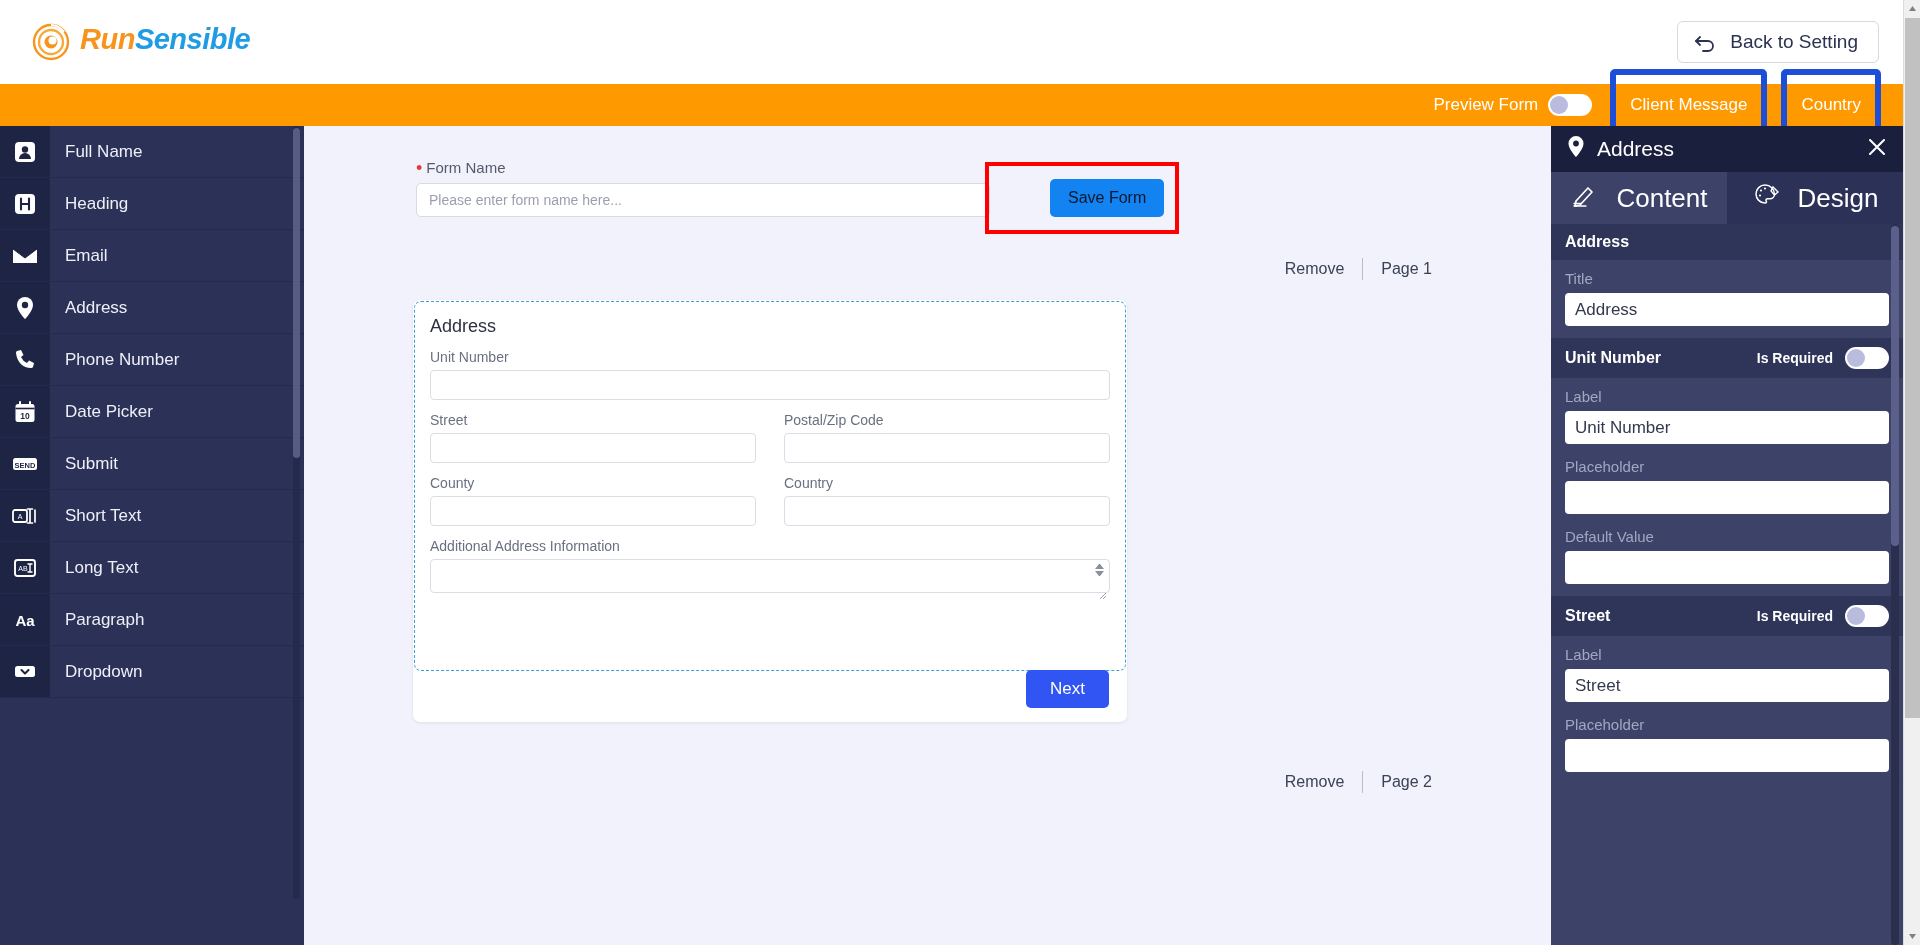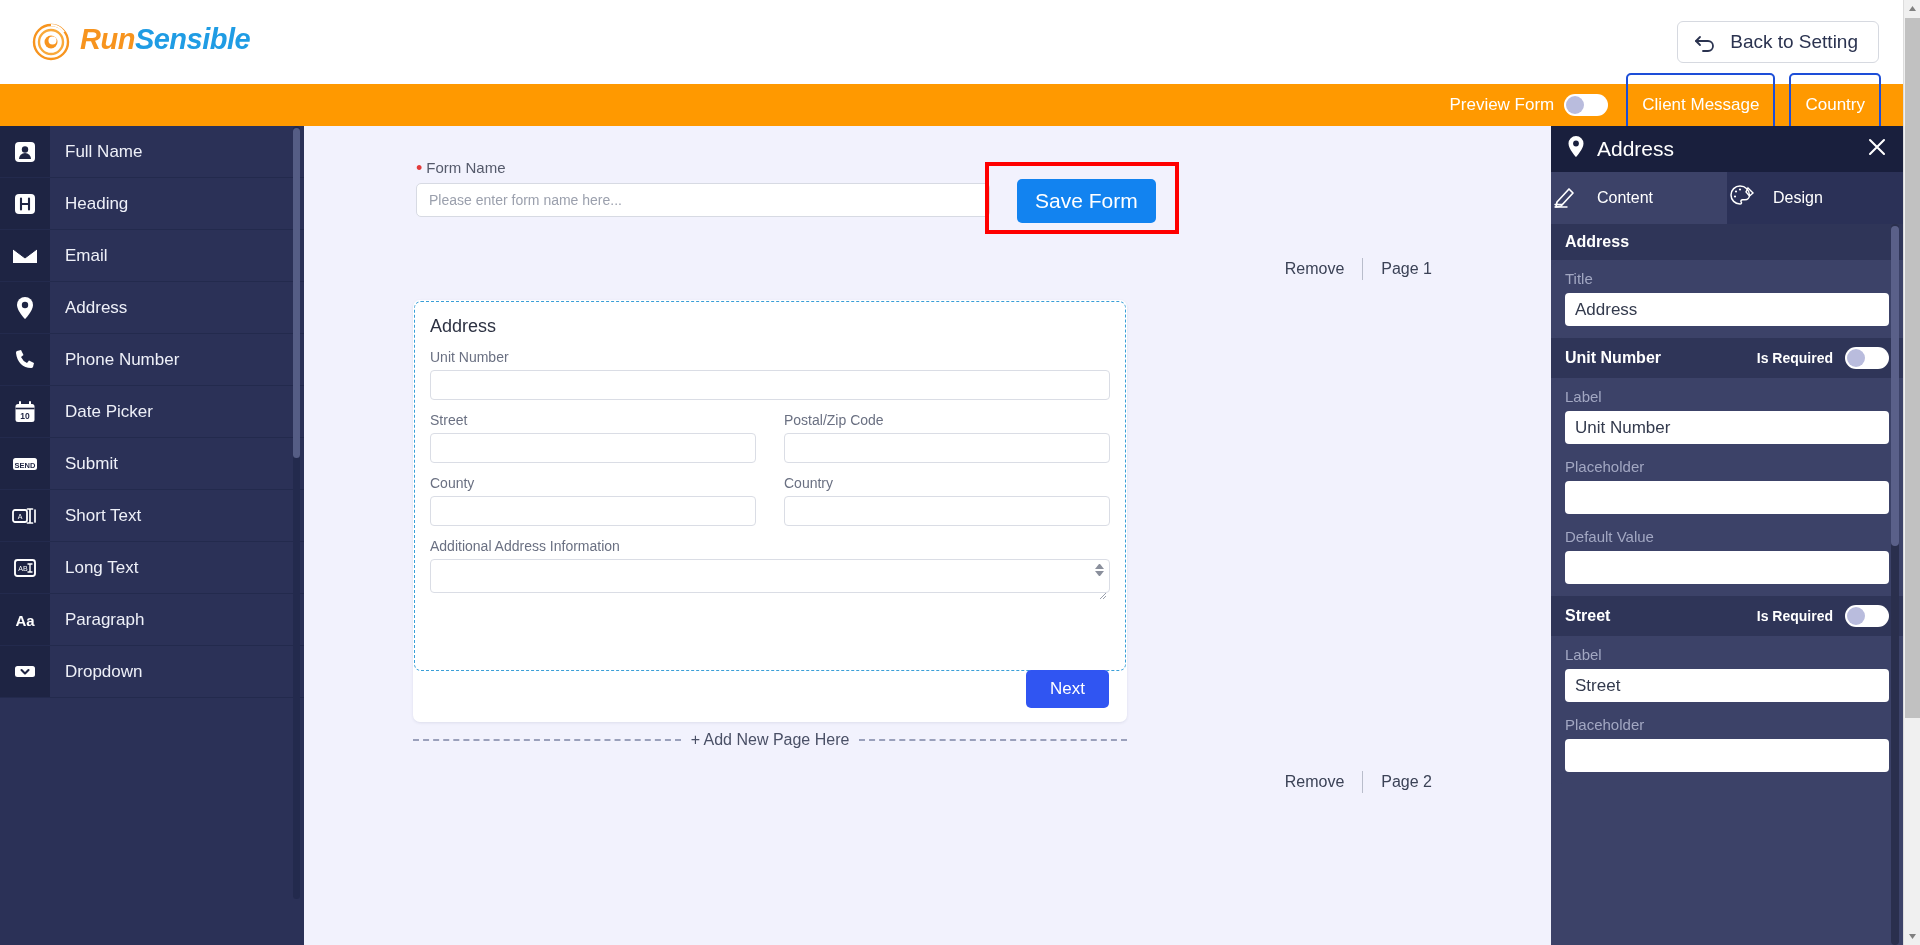--- a/index.html
+++ b/index.html
@@ -44,21 +44,21 @@
   .preview-label { color: #ffffff; font-size: 17px; }
   .toggle-white {
     width: 44px; height: 22px; border-radius: 11px; background: #ffffff;
     position: relative; cursor: pointer; flex: 0 0 44px;
   }
   .toggle-white::after {
     content: ""; position: absolute; left: 2px; top: 2px;
     width: 18px; height: 18px; border-radius: 50%; background: #b9bcdd;
   }
   .ghost-btn {
-    border: 2px solid #1d4ed8; border-radius: 5px; background: transparent;
+    border: 6px solid #1d4ed8; border-radius: 5px; background: transparent;
     color: #ffffff; font-size: 17px; padding: 20px 14px; cursor: pointer;
     white-space: nowrap;
   }
 
   
   .sidebar {
     position: absolute; left: 0; top: 126px; width: 304px; height: 819px;
     background: #2b3157; overflow: hidden;
   }
   .sidebar-header {
@@ -104,23 +104,23 @@
     font-family: "Liberation Sans", sans-serif;
   }
   .form-name-input::placeholder { color: #9ba0ad; }
 
   .redbox {
     position: absolute; left: 681px; top: 36px;
     width: 194px; height: 72px;
     border: 4px solid #ff0000; background: transparent;
   }
   .save-btn {
-    position: absolute; left: 713px; top: 53px;
-    background: #1283f0; color: #ffffff; border: none; border-radius: 5px;
-    font-size: 21px; padding: 10px 18px; cursor: pointer;
+    position: absolute; left: 746px; top: 53px;
+    background: #1283f0; color: #0f172a; border: none; border-radius: 5px;
+    font-size: 16px; padding: 10px 18px; cursor: pointer;
     font-family: "Liberation Sans", sans-serif;
   }
 
   .page-ctrl {
     position: absolute; right: 119px; top: 132px;
     display: flex; align-items: center; gap: 18px;
     font-size: 16px; color: #3b4256;
   }
   .page-ctrl .divider { width: 1px; height: 22px; background: #b9bdcb; }
   .page-ctrl span { cursor: pointer; }
@@ -189,22 +189,22 @@
     position: absolute; left: 1551px; top: 126px; width: 352px; height: 819px;
     background: #3c4268; overflow: hidden;
   }
   .rp-header {
     height: 46px; background: #191f3d; color: #ffffff;
     display: flex; align-items: center; padding: 0 14px 0 14px; gap: 10px;
   }
   .rp-title { font-size: 21px; flex: 1; }
   .rp-tabs { display: flex; height: 52px; }
   .rp-tab {
-    flex: 1; display: flex; align-items: center; justify-content: flex-start; gap: 16px;
-    color: #ffffff; font-size: 16px; cursor: pointer;
+    flex: 1; display: flex; align-items: center; justify-content: center; gap: 16px;
+    color: #ffffff; font-size: 26px; cursor: pointer;
   }
   .rp-tab.active { background: #3c4268; }
   .rp-tab.inactive { background: #2b3157; }
   .rp-body { height: 721px; position: relative; overflow: hidden; }
   .rp-scroll { padding-bottom: 10px; }
   .sec-head {
     background: #2f3558; color: #ffffff; font-weight: bold; font-size: 16px;
     padding: 9px 14px; display: flex; align-items: center; justify-content: space-between;
   }
   .sec-head .req-txt { font-size: 14px; font-weight: bold; }
@@ -473,25 +473,20 @@
               <svg width="8" height="8" viewBox="0 0 8 8">
                   <path d="M7 1 L1 7 M7 4 L4 7" stroke="#9aa0ad" stroke-width="1"></path>
                 </svg>
             </span>
           </div>
         </div>
       </div>
       <button class="next-btn">Next</button>
     </div>
 
-    <div class="addpage">
-      <span class="dash"></span>
-      <span class="txt">+ Add New Page Here</span>
-      <span class="dash"></span>
-    </div>
 
     <div class="page-ctrl2">
       <span>Remove</span>
       <span class="divider"></span>
       <span>Page 2</span>
     </div>
   </div>
 
   <div class="rpanel">
     <div class="rp-header">

